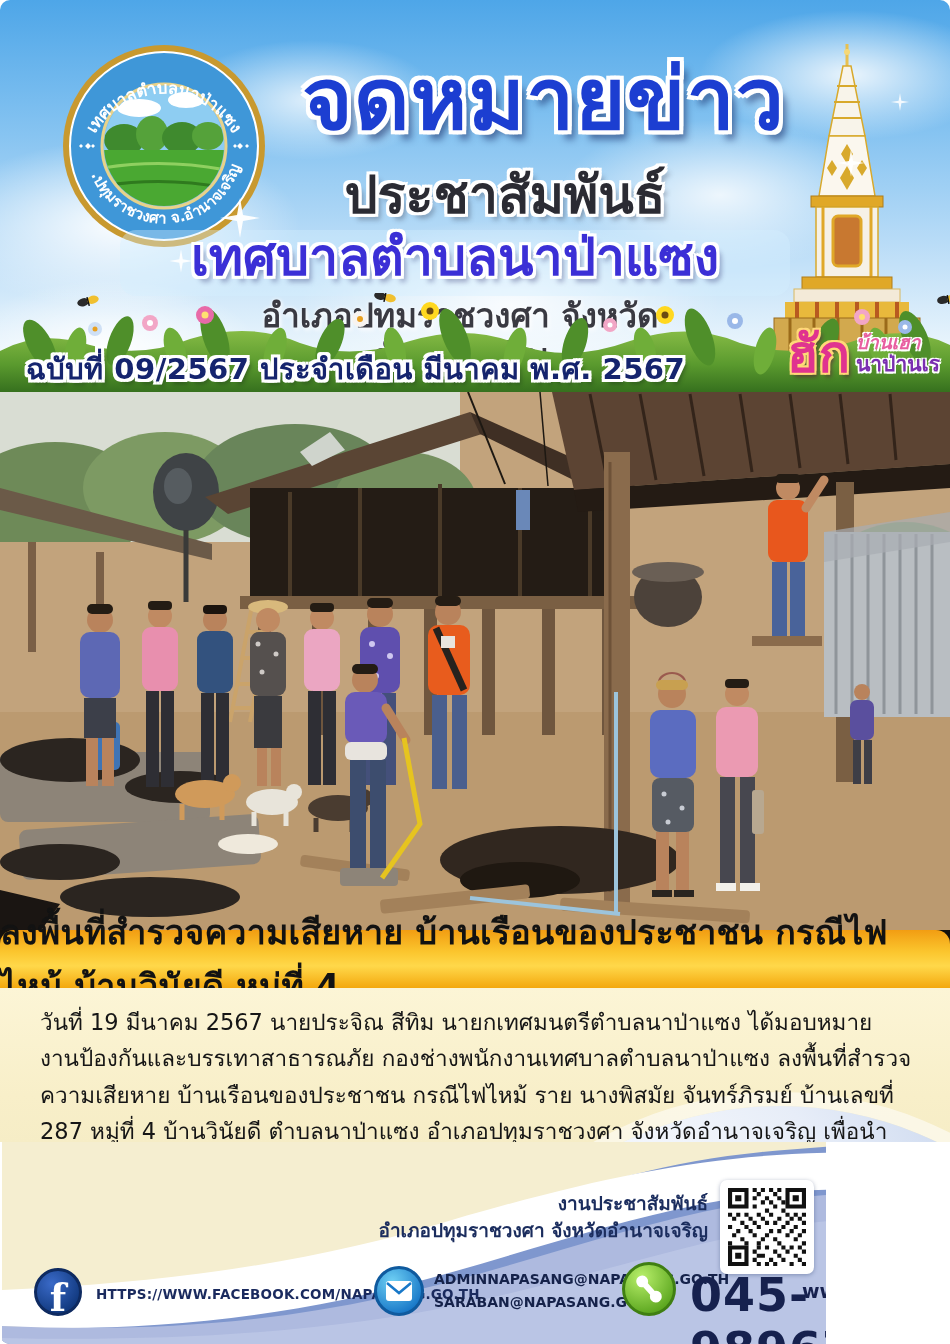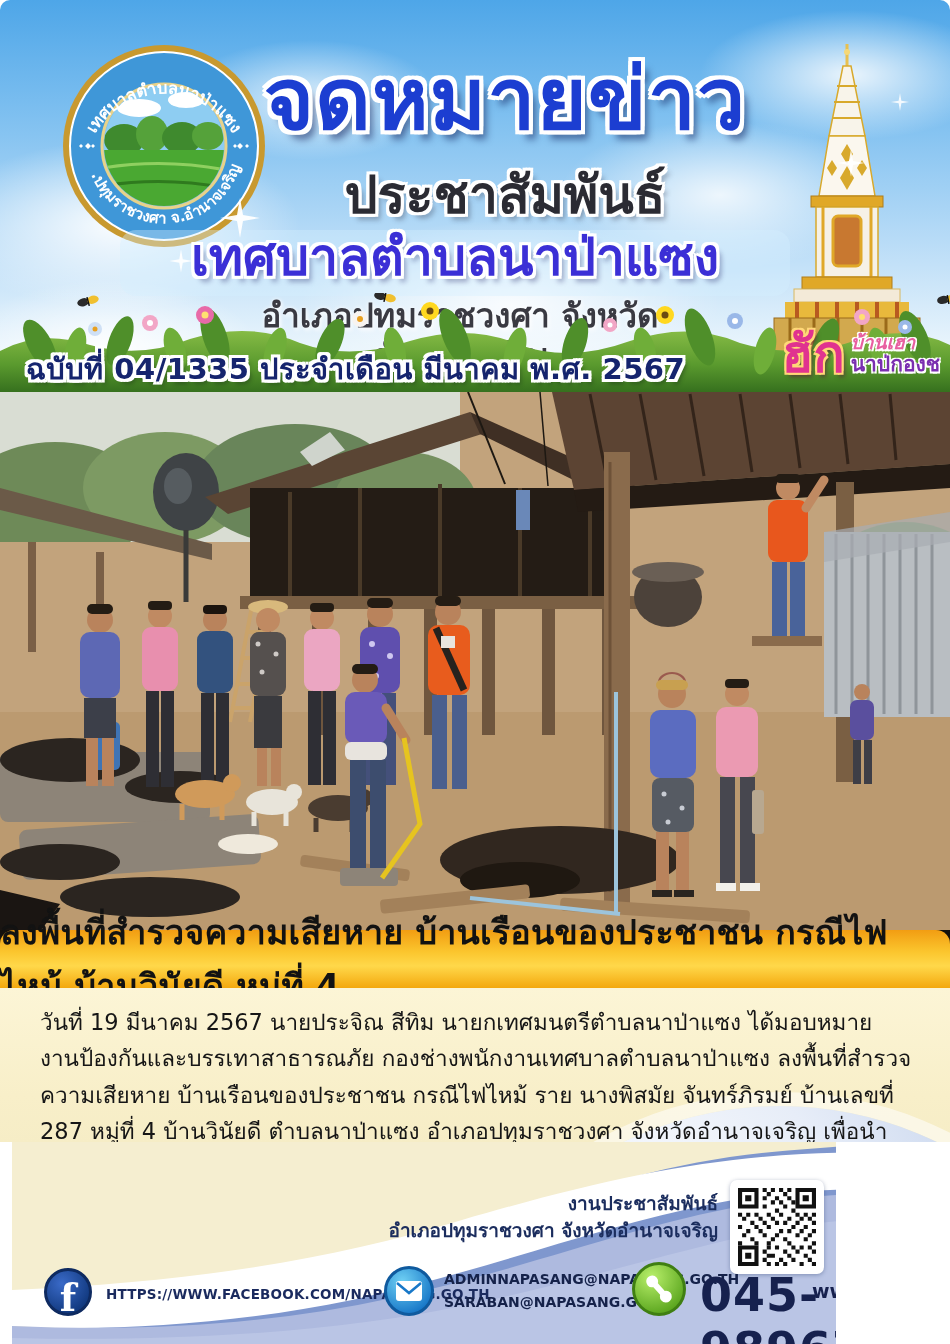--- a/index.html
+++ b/index.html
@@ -10,21 +10,21 @@
     background:#fff;border-radius:10px;
   }
   
   .header{
     position:absolute;left:0;top:0;width:950px;height:392px;overflow:hidden;
     background:linear-gradient(180deg,#4ea6e8 0%,#7fc0f0 30%,#b9dcf7 62%,#e8f4fc 88%,#f4fafe 100%);
   }
   .cloud{position:absolute;border-radius:50%;
     background:radial-gradient(closest-side,rgba(255,255,255,.95),rgba(255,255,255,0));}
   .hdr-title{
-    position:absolute;left:225px;top:52px;width:560px;text-align:center;
+    position:absolute;left:225px;top:52px;width:560px;text-align:right;
     font-size:86px;font-weight:bold;color:#1c3ed1;line-height:1.1;letter-spacing:1px;
     text-shadow:-4px -4px 0 #fff,4px -4px 0 #fff,-4px 4px 0 #fff,4px 4px 0 #fff,
       -4px 0 0 #fff,4px 0 0 #fff,0 -4px 0 #fff,0 4px 0 #fff,7px 9px 7px rgba(8,20,80,.5);
   }
   .hdr-sub{
     position:absolute;left:255px;top:166px;width:500px;text-align:center;
     font-size:52px;font-weight:bold;color:#2b2b33;line-height:1.15;
     text-shadow:-3px -3px 0 #fff,3px -3px 0 #fff,-3px 3px 0 #fff,3px 3px 0 #fff,
       -3px 0 0 #fff,3px 0 0 #fff,0 -3px 0 #fff,0 3px 0 #fff,5px 6px 5px rgba(40,40,60,.35);
   }
@@ -86,21 +86,21 @@
   .article-circle{
     position:absolute;right:-190px;top:118px;width:720px;height:720px;border-radius:50%;
     background:radial-gradient(circle at 28% 22%,#ffffff 0%,#e7edf8 30%,#c3d2ec 55%,#9fb4dd 100%);
     box-shadow:0 0 0 14px rgba(255,255,255,.55);
   }
   .article-text{
     position:relative;padding:16px 36px 0 40px;
     font-size:22.5px;line-height:1.62;color:#161616;font-weight:500;
   }
   
-  .footer{position:absolute;left:12px;top:1142px;width:824px;height:202px;overflow:hidden;}
+  .footer{position:absolute;left:2px;top:1142px;width:824px;height:202px;overflow:hidden;}
   .footer svg.waves{position:absolute;left:0;top:0;}
   .dept{
     position:absolute;right:118px;top:48px;text-align:right;
     font-size:19px;font-weight:bold;color:#1b2d5e;line-height:1.4;
   }
   .qr-box{
     position:absolute;right:12px;top:38px;width:94px;height:94px;background:#fff;
     border-radius:7px;display:flex;align-items:center;justify-content:center;
     box-shadow:0 1px 4px rgba(20,40,90,.35);
   }
@@ -300,27 +300,27 @@
           <line x1="0" y1="-4" x2="0" y2="5" stroke="#111" stroke-width="1.5"></line>
         </g>
         <g transform="translate(948,6) rotate(-10)">
           <ellipse cx="-5" cy="0" rx="6" ry="4" fill="#2a2a2a"></ellipse>
             <ellipse cx="5" cy="0" rx="6" ry="4" fill="#f0c030"></ellipse>
           <line x1="0" y1="-4" x2="0" y2="5" stroke="#111" stroke-width="1.5"></line>
         </g>
       </g>
     </svg>
 
-    <div class="issue-line">ฉบับที่ 04/1335 ประจำเดือน มีนาคม พ.ศ. 2567</div>
+    <div class="issue-line">ฉบับที่ 09/2567 ประจำเดือน มีนาคม พ.ศ. 2567</div>
 
     <div class="hug">
       <span class="hug-main">ฮัก</span>
       <span class="hug-side">
         <span class="hug-top">บ้านเฮา</span>
-        <span class="hug-bottom">นาป่กองช</span>
+        <span class="hug-bottom">นาป่านเร</span>
       </span>
     </div>
   </div>
 
   <div class="photo">
     <svg width="950" height="540" viewBox="0 0 950 540">
 
       <rect x="0" y="0" width="460" height="150" fill="#d9ddd3"></rect>
       <ellipse cx="55" cy="112" rx="95" ry="62" fill="#6e8a58"></ellipse>
       <ellipse cx="165" cy="96" rx="82" ry="56" fill="#7d9a63"></ellipse>

